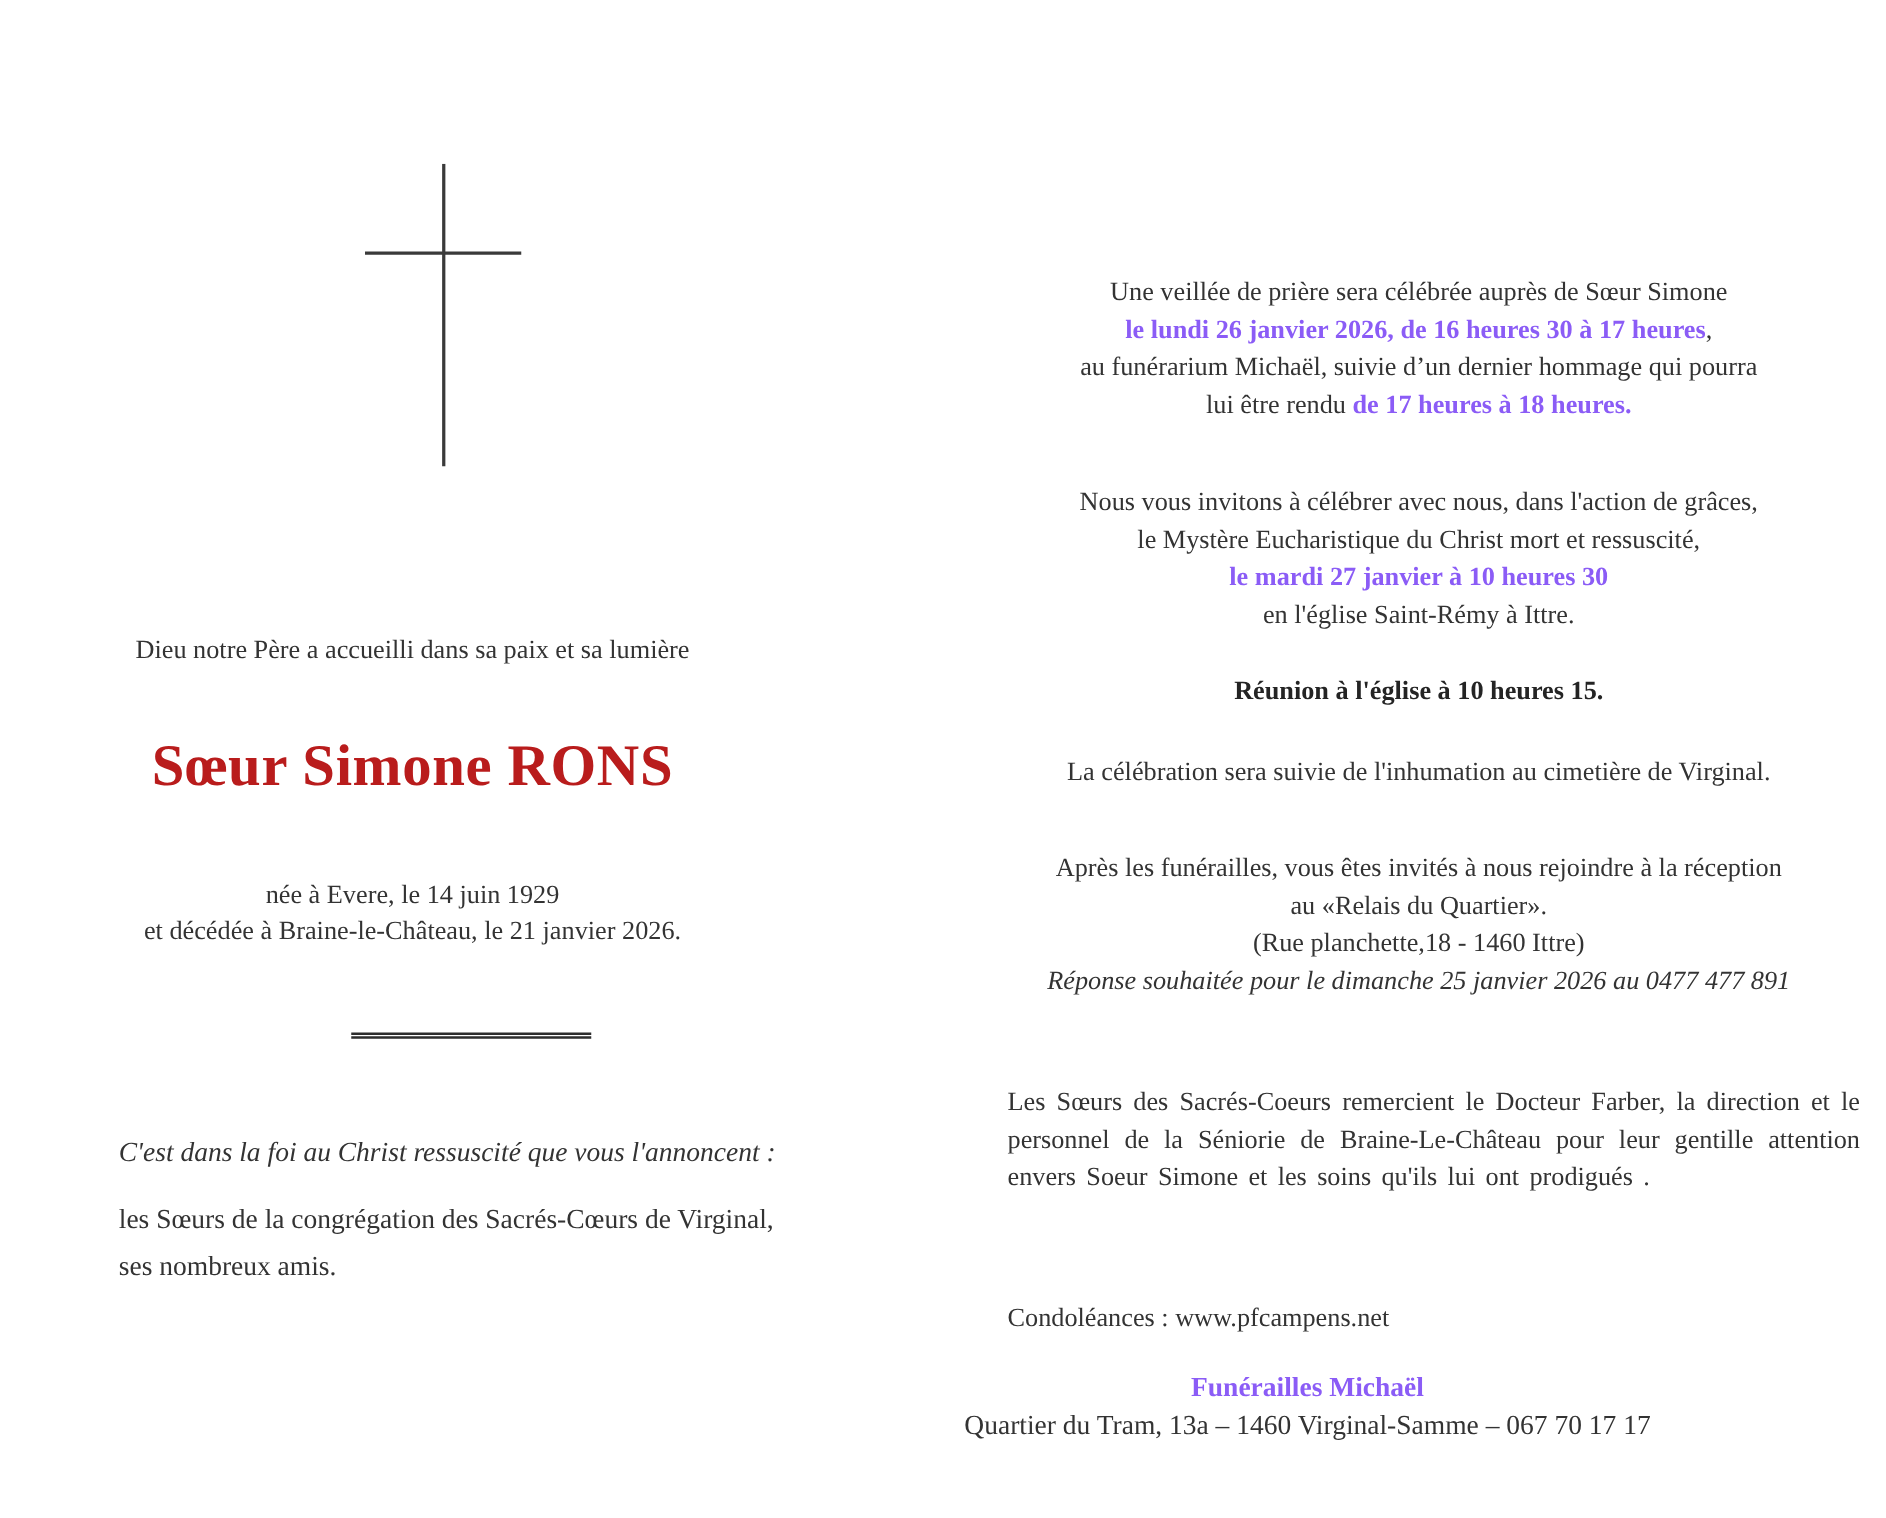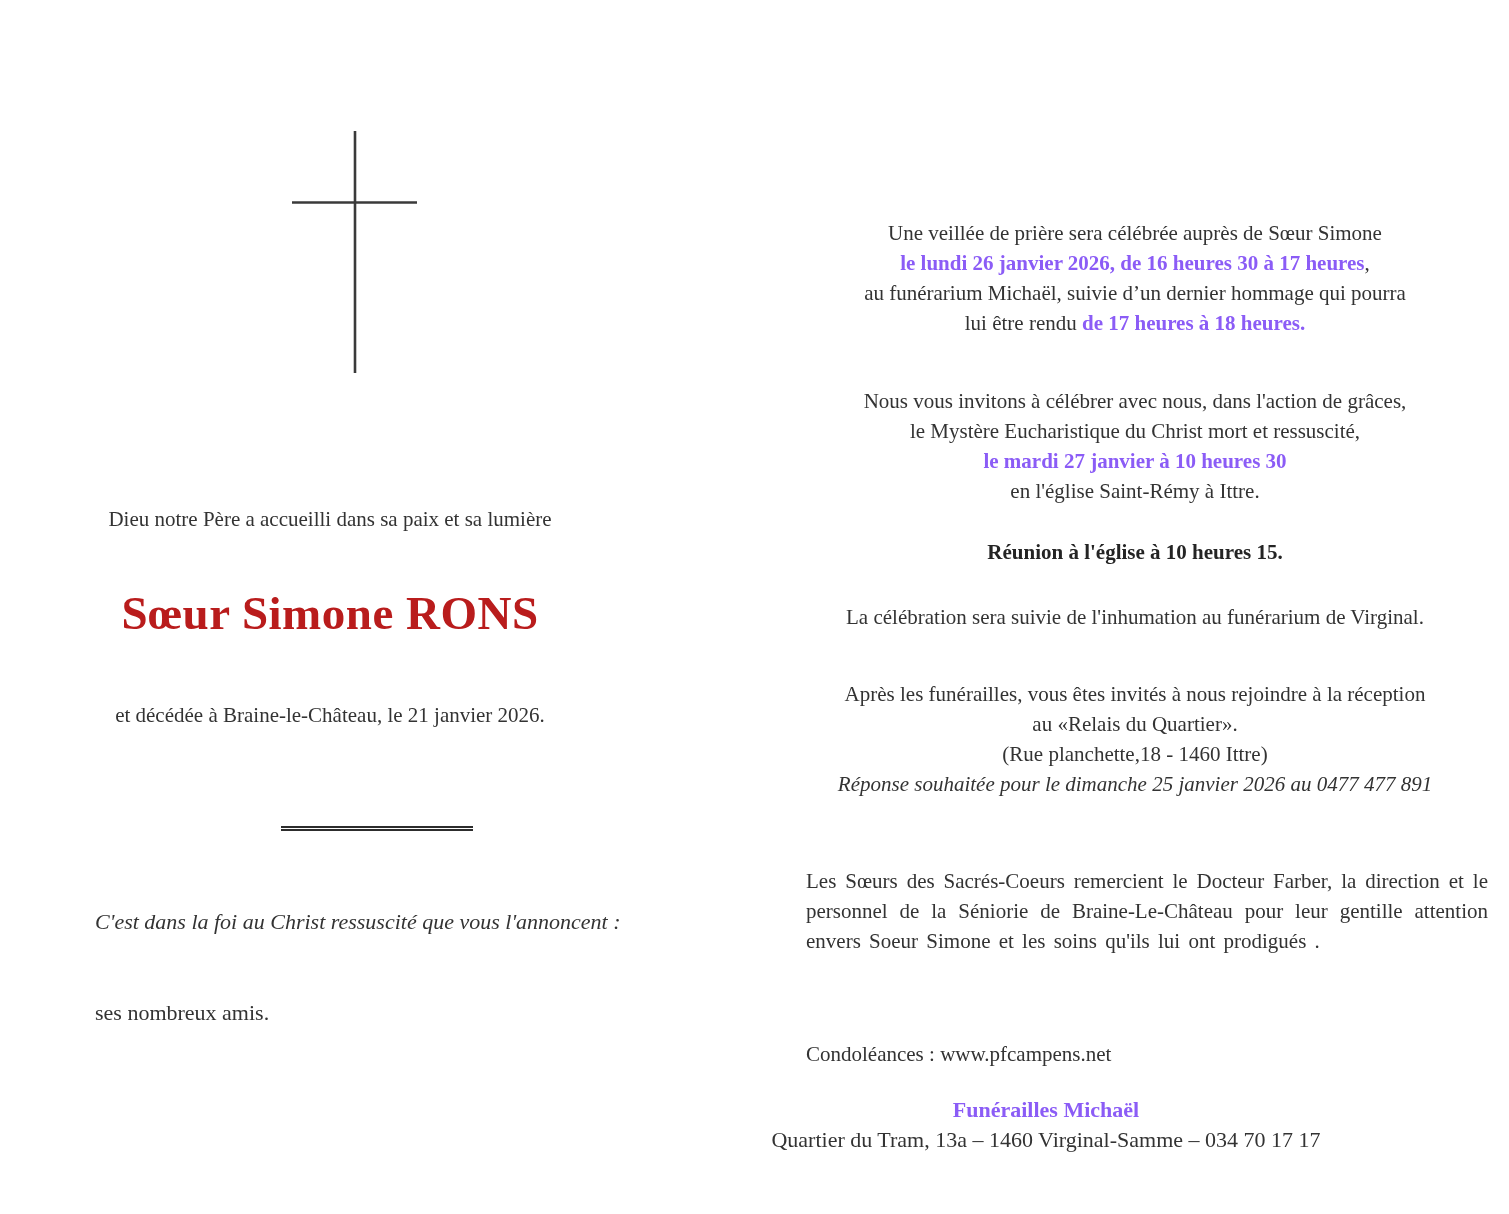--- a/index.html
+++ b/index.html
@@ -71,55 +71,57 @@
       <line x1="63" y1="0" x2="63" y2="242" stroke="#3a3a3a" stroke-width="2.6"></line>
       <line x1="0" y1="71.5" x2="125" y2="71.5" stroke="#3a3a3a" stroke-width="2.6"></line>
     </svg>
   </div>
 
   <div class="abs intro-line nowrap">Dieu notre Père a accueilli dans sa paix et sa lumière</div>
 
   <div class="abs deceased-name nowrap">Sœur Simone RONS</div>
 
   <div class="abs life-dates">
+    <div class="nowrap">née à Evere, le 14 juin 1929</div>
     <div class="nowrap">et décédée à Braine-le-Château, le 21 janvier 2026.</div>
   </div>
 
   <div class="abs separator-rule"></div>
 
   <div class="abs faith-line nowrap">C'est dans la foi au Christ ressuscité que vous l'annoncent :</div>
+  <div class="abs announcer-1 nowrap">les Sœurs de la congrégation des Sacrés-Cœurs de Virginal,</div>
   <div class="abs announcer-2 nowrap">ses nombreux amis.</div>
 
   <div class="abs rcol vigil-par">
     <div class="nowrap">Une veillée de prière sera célébrée auprès de Sœur Simone</div>
     <div class="nowrap"><span class="b">le lundi 26 janvier 2026, de 16 heures 30 à 17 heures</span><span>,</span></div>
     <div class="nowrap">au funérarium Michaël, suivie d’un dernier hommage qui pourra</div>
     <div class="nowrap"><span>lui être rendu </span><span class="b">de 17 heures à 18 heures.</span></div>
   </div>
 
   <div class="abs rcol mass-par">
     <div class="nowrap">Nous vous invitons à célébrer avec nous, dans l'action de grâces,</div>
     <div class="nowrap">le Mystère Eucharistique du Christ mort et ressuscité,</div>
     <div class="nowrap b">le mardi 27 janvier à 10 heures 30</div>
     <div class="nowrap">en l'église Saint-Rémy à Ittre.</div>
   </div>
 
   <div class="abs rcol meeting-line nowrap">Réunion à l'église à 10 heures 15.</div>
 
-  <div class="abs rcol burial-line nowrap">La célébration sera suivie de l'inhumation au funérarium de Virginal.</div>
+  <div class="abs rcol burial-line nowrap">La célébration sera suivie de l'inhumation au cimetière de Virginal.</div>
 
   <div class="abs rcol reception-par">
     <div class="nowrap">Après les funérailles, vous êtes invités à nous rejoindre à la réception</div>
     <div class="nowrap">au «Relais du Quartier».</div>
     <div class="nowrap">(Rue planchette,18 - 1460 Ittre)</div>
     <div class="nowrap i">Réponse souhaitée pour le dimanche 25 janvier 2026 au 0477 477 891</div>
   </div>
 
   <div class="abs thanks-par">Les Sœurs des Sacrés-Coeurs remercient le Docteur Farber, la direction et le personnel de la Séniorie de Braine-Le-Château pour leur gentille attention envers Soeur Simone et les soins qu'ils lui ont prodigués .</div>
 
   <div class="abs condolences-line nowrap">Condoléances : www.pfcampens.net</div>
 
   <div class="abs footer-block">
     <div class="nowrap b">Funérailles Michaël</div>
-    <div class="nowrap">Quartier du Tram, 13a – 1460 Virginal-Samme – 034 70 17 17</div>
+    <div class="nowrap">Quartier du Tram, 13a – 1460 Virginal-Samme – 067 70 17 17</div>
   </div>
 
 </div>
 
 </body></html>

